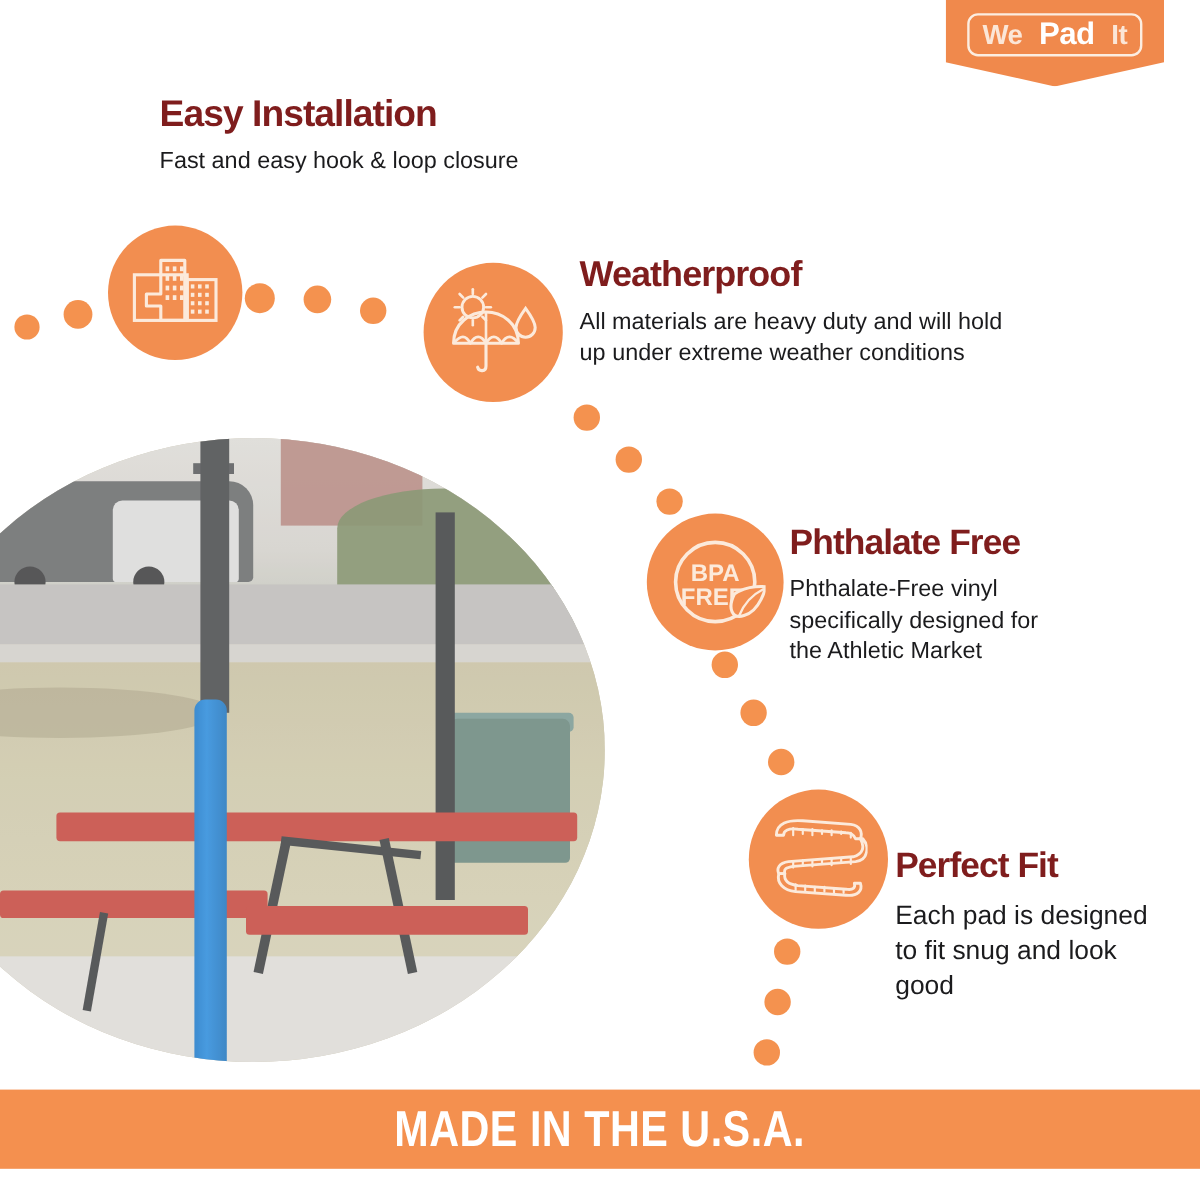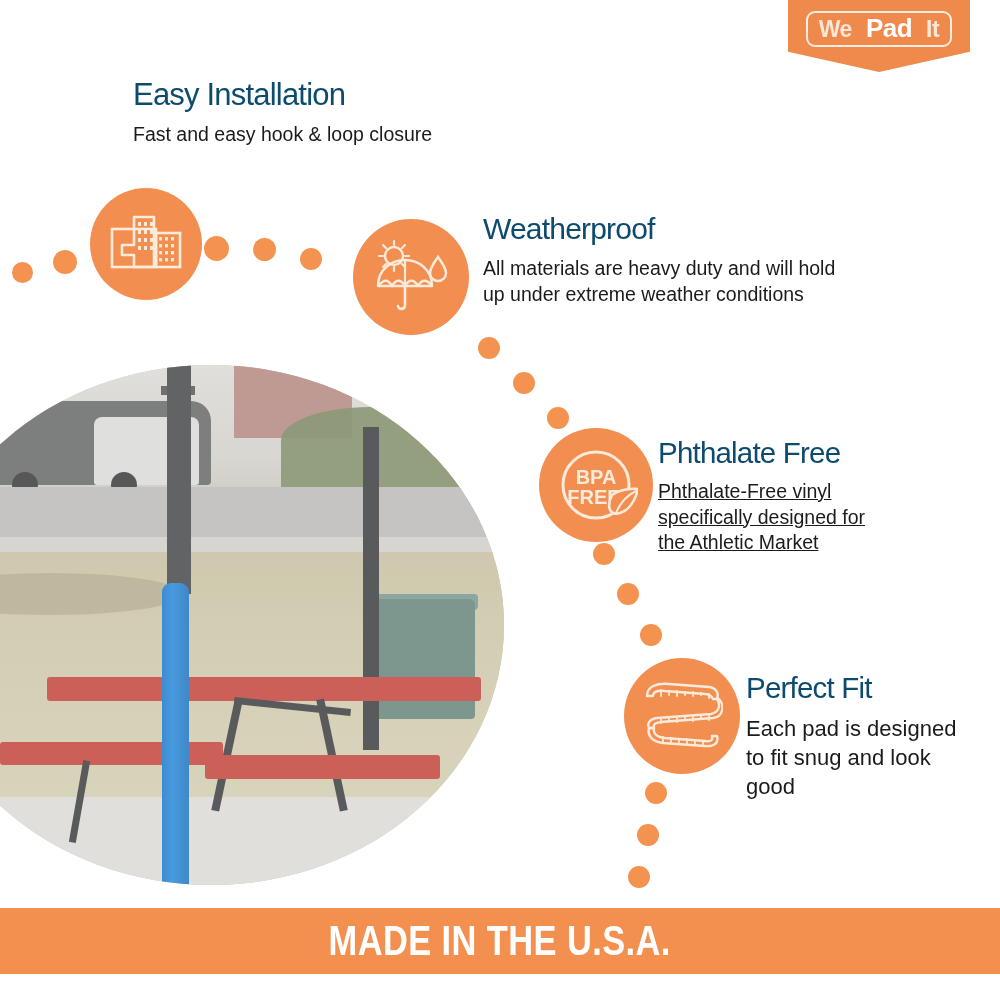--- a/index.html
+++ b/index.html
@@ -53,22 +53,22 @@
   .logo-pad {
     color: #ffffff;
     font-size: 26px;
     font-weight: bold;
     letter-spacing: -0.5px;
     margin: 0 14px;
   }
 
   
   .feature-title {
-    font-weight: normal;
-    color: #0c4a6e;
+    font-weight: bold;
+    color: #7f1d1d;
     letter-spacing: -0.8px;
     line-height: 1.08;
     margin: 0;
   }
   .feature-desc {
     color: #1b1b1d;
     line-height: 1.32;
     margin: 0;
     font-weight: 400;
   }
@@ -92,26 +92,26 @@
   .blk-weather .feature-title { font-size: 30px; }
   .blk-weather .feature-desc { font-size: 19.5px; margin-top: 11px; }
 
   .blk-phthalate {
     position: absolute;
     left: 658px;
     top: 437px;
     width: 310px;
   }
   .blk-phthalate .feature-title { font-size: 29.5px; }
-  .blk-phthalate .feature-desc { font-size: 19.5px; margin-top: 10px; text-decoration: underline; }
+  .blk-phthalate .feature-desc { font-size: 19.5px; margin-top: 10px; }
 
   .blk-fit {
     position: absolute;
     left: 746px;
-    top: 672px;
+    top: 706px;
     width: 240px;
   }
   .blk-fit .feature-title { font-size: 29.5px; }
   .blk-fit .feature-desc { font-size: 22px; margin-top: 10px; }
 
   
   .icon-circle {
     position: absolute;
     border-radius: 50%;
     background: #F28E50;

